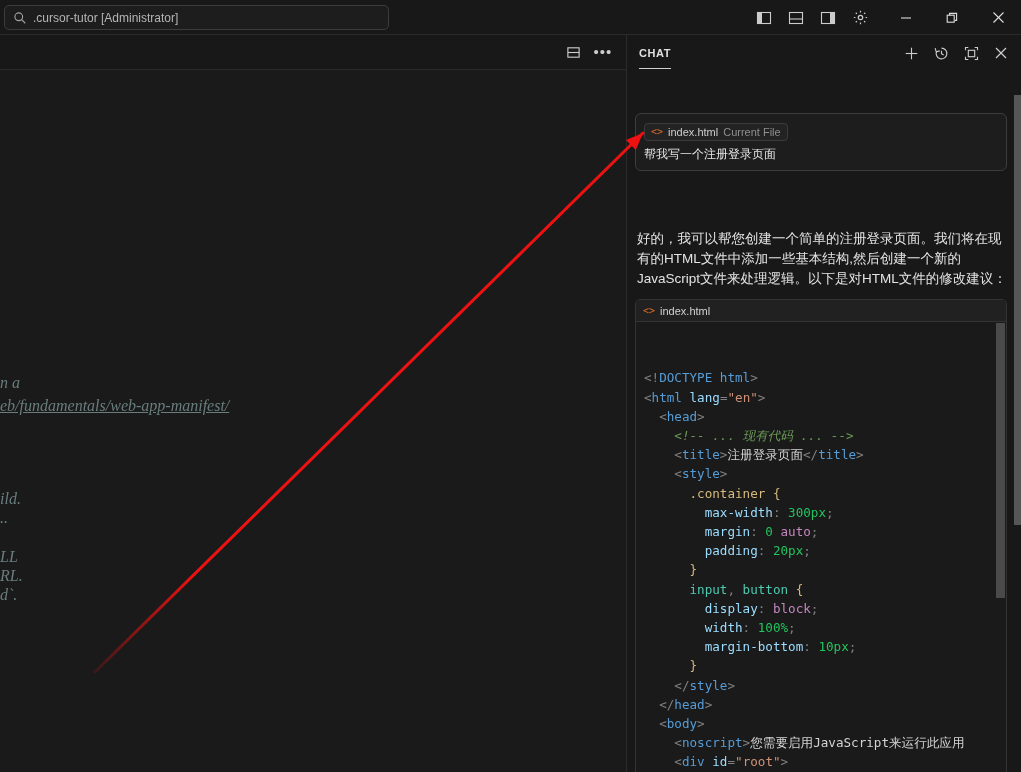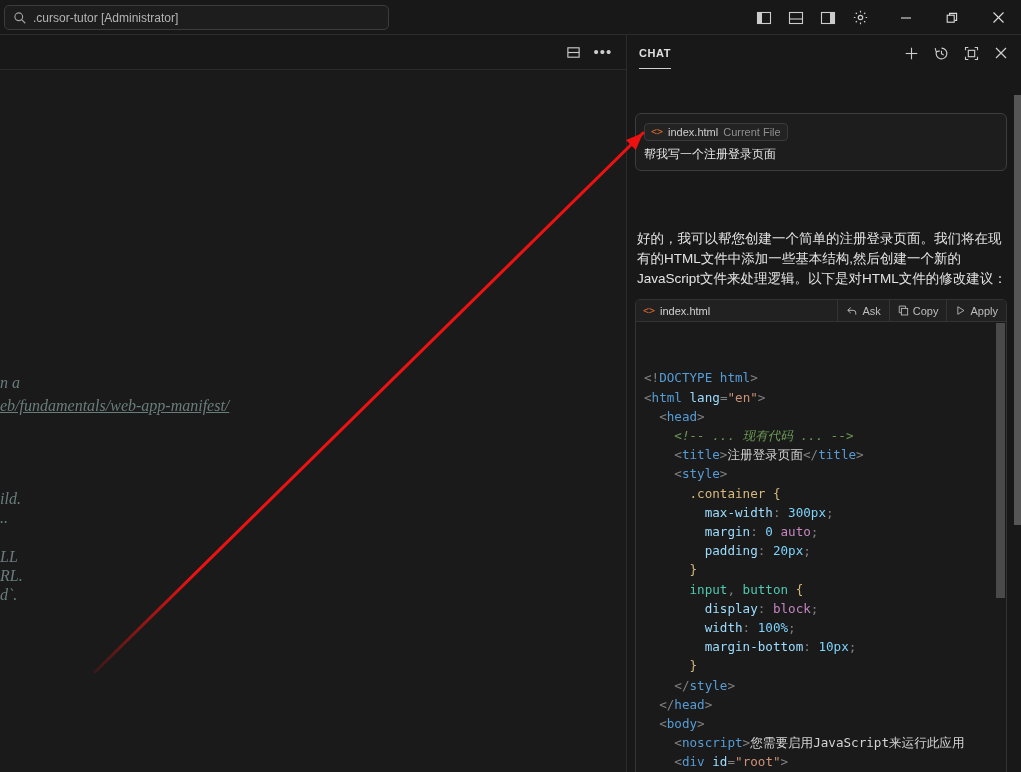--- a/index.html
+++ b/index.html
@@ -121,21 +121,21 @@
 
   
   .t-punct  { color: #808080; }
   .t-tag    { color: #569cd6; }
   .t-attr   { color: #9cdcfe; }
   .t-str    { color: #ce9178; }
   .t-txt    { color: #d4d4d4; }
   .t-com    { color: #6a9955; font-style: italic; }
   .t-sel    { color: #d7ba7d; }
   .t-prop   { color: #9cdcfe; }
-  .t-num    { color: #7dd3fc; }
+  .t-num    { color: #22c55e; }
   .t-kw     { color: #c586c0; }
   .t-brace  { color: #d7ba7d; }
   .t-elem   { color: #4ec9b0; }
   .t-doctype{ color: #569cd6; }
 
   .cb-scrollbar-v {
     position: absolute; right: 1px; top: 23px; width: 9px; height: 275px;
     background: #4a4a4a; border-radius: 0;
   }
 
@@ -286,42 +286,20 @@
         <div class="input-text">帮我写一个注册登录页面</div>
       </div>
 
       <div class="assistant-text">好的，我可以帮您创建一个简单的注册登录页面。我们将在现有的HTML文件中添加一些基本结构,然后创建一个新的JavaScript文件来处理逻辑。以下是对HTML文件的修改建议：</div>
 
       <div class="code-block">
         <div class="cb-header">
           <div class="cb-file">
             <span class="cb-file-icon">&lt;&gt;</span>
             <span class="cb-file-name">index.html</span>
-          </div>
-          <div class="cb-actions">
-            <div class="cb-act">
-              <svg width="12" height="12" viewBox="0 0 14 14">
-                <path d="M5.5 3L2 6.2l3.5 3.2" fill="none" stroke="#bdbdbd" stroke-width="1.1"></path>
-                <path d="M2.3 6.2h6.1a3 3 0 0 1 3 3v2" fill="none" stroke="#bdbdbd" stroke-width="1.1"></path>
-              </svg>
-              <span>Ask</span>
-            </div>
-            <div class="cb-act">
-              <svg width="11" height="11" viewBox="0 0 14 14">
-                <rect x="4.3" y="4.3" width="8" height="8.4" fill="none" stroke="#bdbdbd" stroke-width="1.1"></rect>
-                <path d="M9.6 4.3V1.4h-8v8.4h2.7" fill="none" stroke="#bdbdbd" stroke-width="1.1"></path>
-              </svg>
-              <span>Copy</span>
-            </div>
-            <div class="cb-act">
-              <svg width="11" height="11" viewBox="0 0 14 14">
-                <polygon points="3.6,2.2 11.4,7 3.6,11.8" fill="none" stroke="#bdbdbd" stroke-width="1.1" stroke-linejoin="round"></polygon>
-              </svg>
-              <span>Apply</span>
-            </div>
           </div>
         </div>
         <div class="cb-code">
           <div id="cb-lines"><span class="ln"><span class="t-punct">&lt;!</span><span class="t-doctype">DOCTYPE</span><span class="t-txt"> </span><span class="t-doctype">html</span><span class="t-punct">&gt;</span></span><span class="ln"><span class="t-punct">&lt;</span><span class="t-tag">html</span><span class="t-txt"> </span><span class="t-attr">lang</span><span class="t-punct">=</span><span class="t-str">"en"</span><span class="t-punct">&gt;</span></span><span class="ln"><span class="t-txt">  </span><span class="t-punct">&lt;</span><span class="t-tag">head</span><span class="t-punct">&gt;</span></span><span class="ln"><span class="t-txt">    </span><span class="t-com">&lt;!-- ... 现有代码 ... --&gt;</span></span><span class="ln"><span class="t-txt">    </span><span class="t-punct">&lt;</span><span class="t-tag">title</span><span class="t-punct">&gt;</span><span class="t-txt">注册登录页面</span><span class="t-punct">&lt;/</span><span class="t-tag">title</span><span class="t-punct">&gt;</span></span><span class="ln"><span class="t-txt">    </span><span class="t-punct">&lt;</span><span class="t-tag">style</span><span class="t-punct">&gt;</span></span><span class="ln"><span class="t-txt">      </span><span class="t-sel">.container</span><span class="t-txt"> </span><span class="t-brace">{</span></span><span class="ln"><span class="t-txt">        </span><span class="t-prop">max-width</span><span class="t-punct">: </span><span class="t-num">300px</span><span class="t-punct">;</span></span><span class="ln"><span class="t-txt">        </span><span class="t-prop">margin</span><span class="t-punct">: </span><span class="t-num">0 </span><span class="t-kw">auto</span><span class="t-punct">;</span></span><span class="ln"><span class="t-txt">        </span><span class="t-prop">padding</span><span class="t-punct">: </span><span class="t-num">20px</span><span class="t-punct">;</span></span><span class="ln"><span class="t-txt">      </span><span class="t-brace">}</span></span><span class="ln"><span class="t-txt">      </span><span class="t-elem">input</span><span class="t-punct">, </span><span class="t-elem">button</span><span class="t-txt"> </span><span class="t-brace">{</span></span><span class="ln"><span class="t-txt">        </span><span class="t-prop">display</span><span class="t-punct">: </span><span class="t-kw">block</span><span class="t-punct">;</span></span><span class="ln"><span class="t-txt">        </span><span class="t-prop">width</span><span class="t-punct">: </span><span class="t-num">100%</span><span class="t-punct">;</span></span><span class="ln"><span class="t-txt">        </span><span class="t-prop">margin-bottom</span><span class="t-punct">: </span><span class="t-num">10px</span><span class="t-punct">;</span></span><span class="ln"><span class="t-txt">      </span><span class="t-brace">}</span></span><span class="ln"><span class="t-txt">    </span><span class="t-punct">&lt;/</span><span class="t-tag">style</span><span class="t-punct">&gt;</span></span><span class="ln"><span class="t-txt">  </span><span class="t-punct">&lt;/</span><span class="t-tag">head</span><span class="t-punct">&gt;</span></span><span class="ln"><span class="t-txt">  </span><span class="t-punct">&lt;</span><span class="t-tag">body</span><span class="t-punct">&gt;</span></span><span class="ln"><span class="t-txt">    </span><span class="t-punct">&lt;</span><span class="t-tag">noscript</span><span class="t-punct">&gt;</span><span class="t-txt">您需要启用JavaScript来运行此应用</span></span><span class="ln"><span class="t-txt">    </span><span class="t-punct">&lt;</span><span class="t-tag">div</span><span class="t-txt"> </span><span class="t-attr">id</span><span class="t-punct">=</span><span class="t-str">"root"</span><span class="t-punct">&gt;</span></span><span class="ln"></span></div>
         </div>
         <div class="cb-scrollbar-v"></div>
       </div>
     </div>
 
     <div class="chat-scrollbar"></div>

